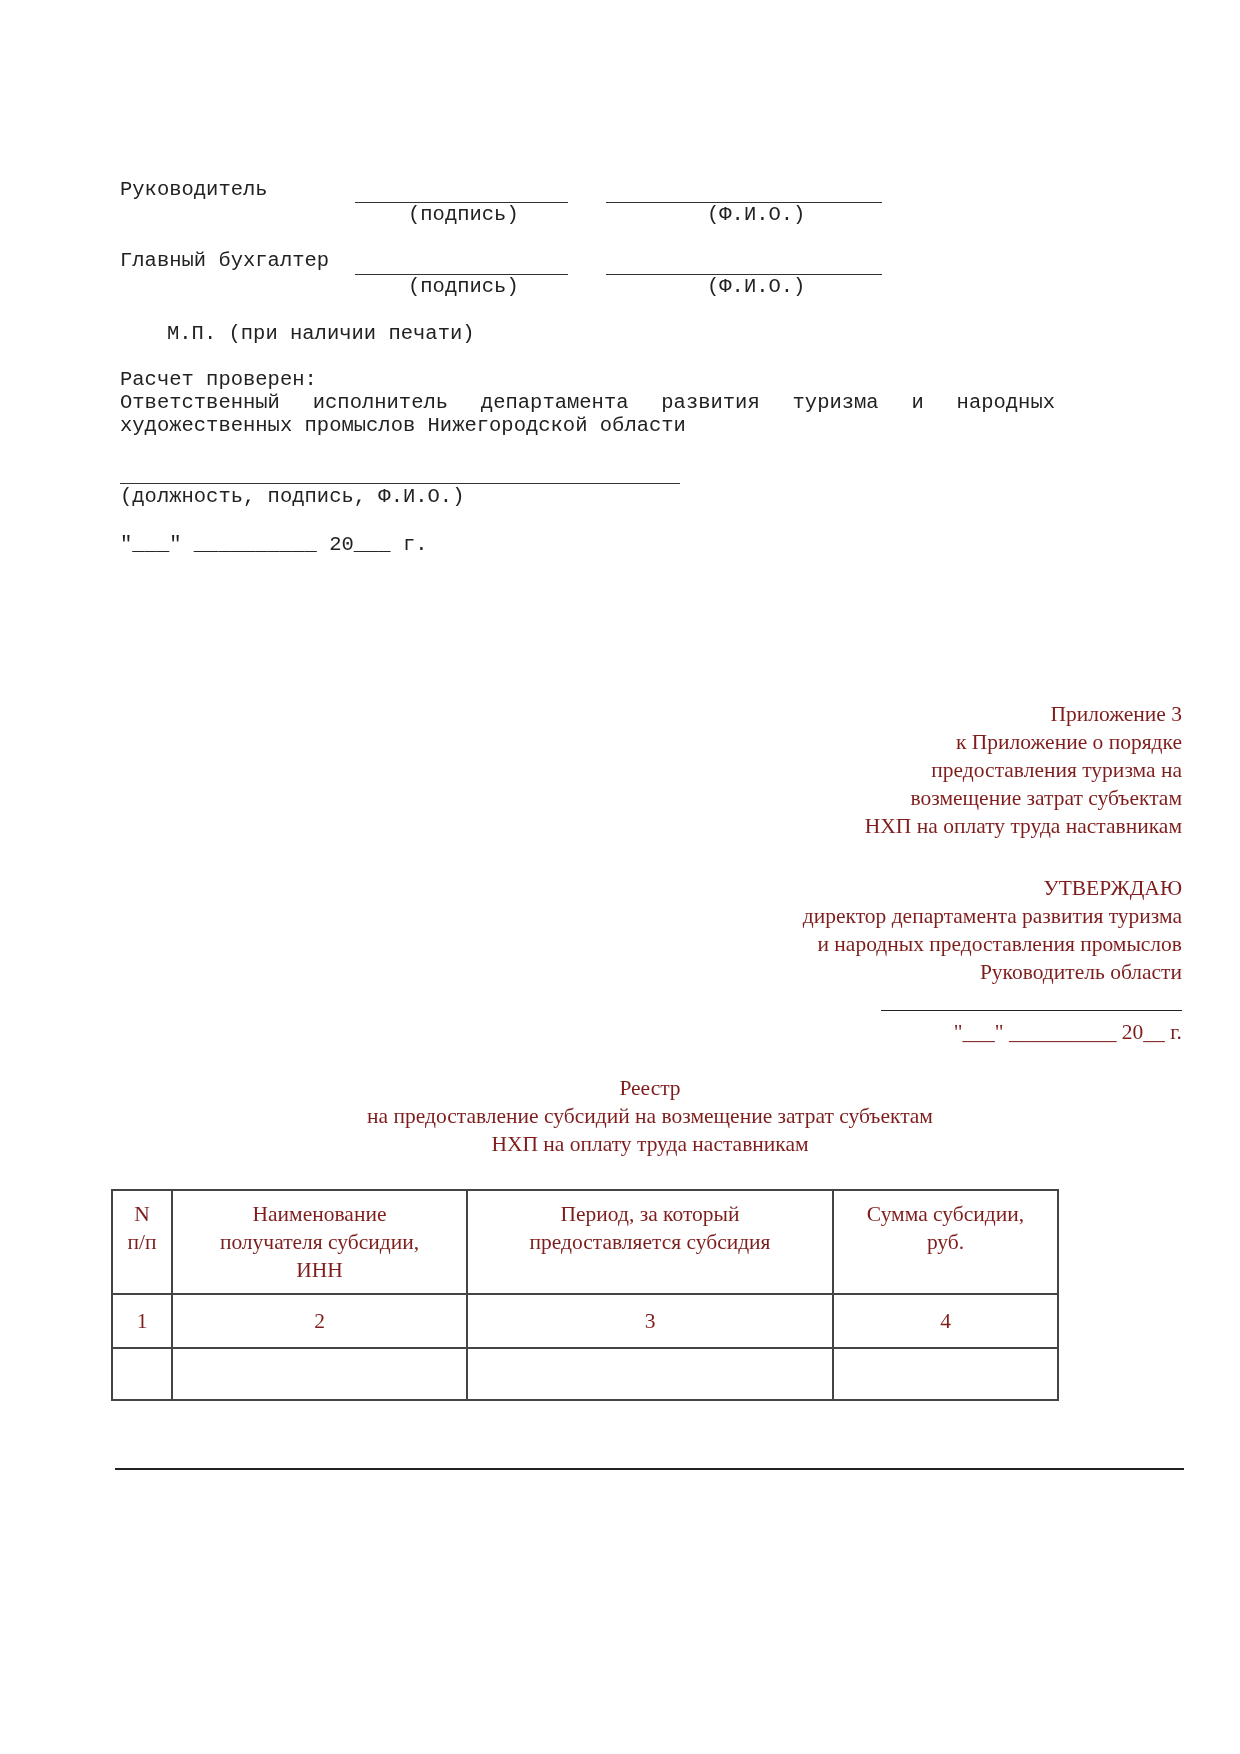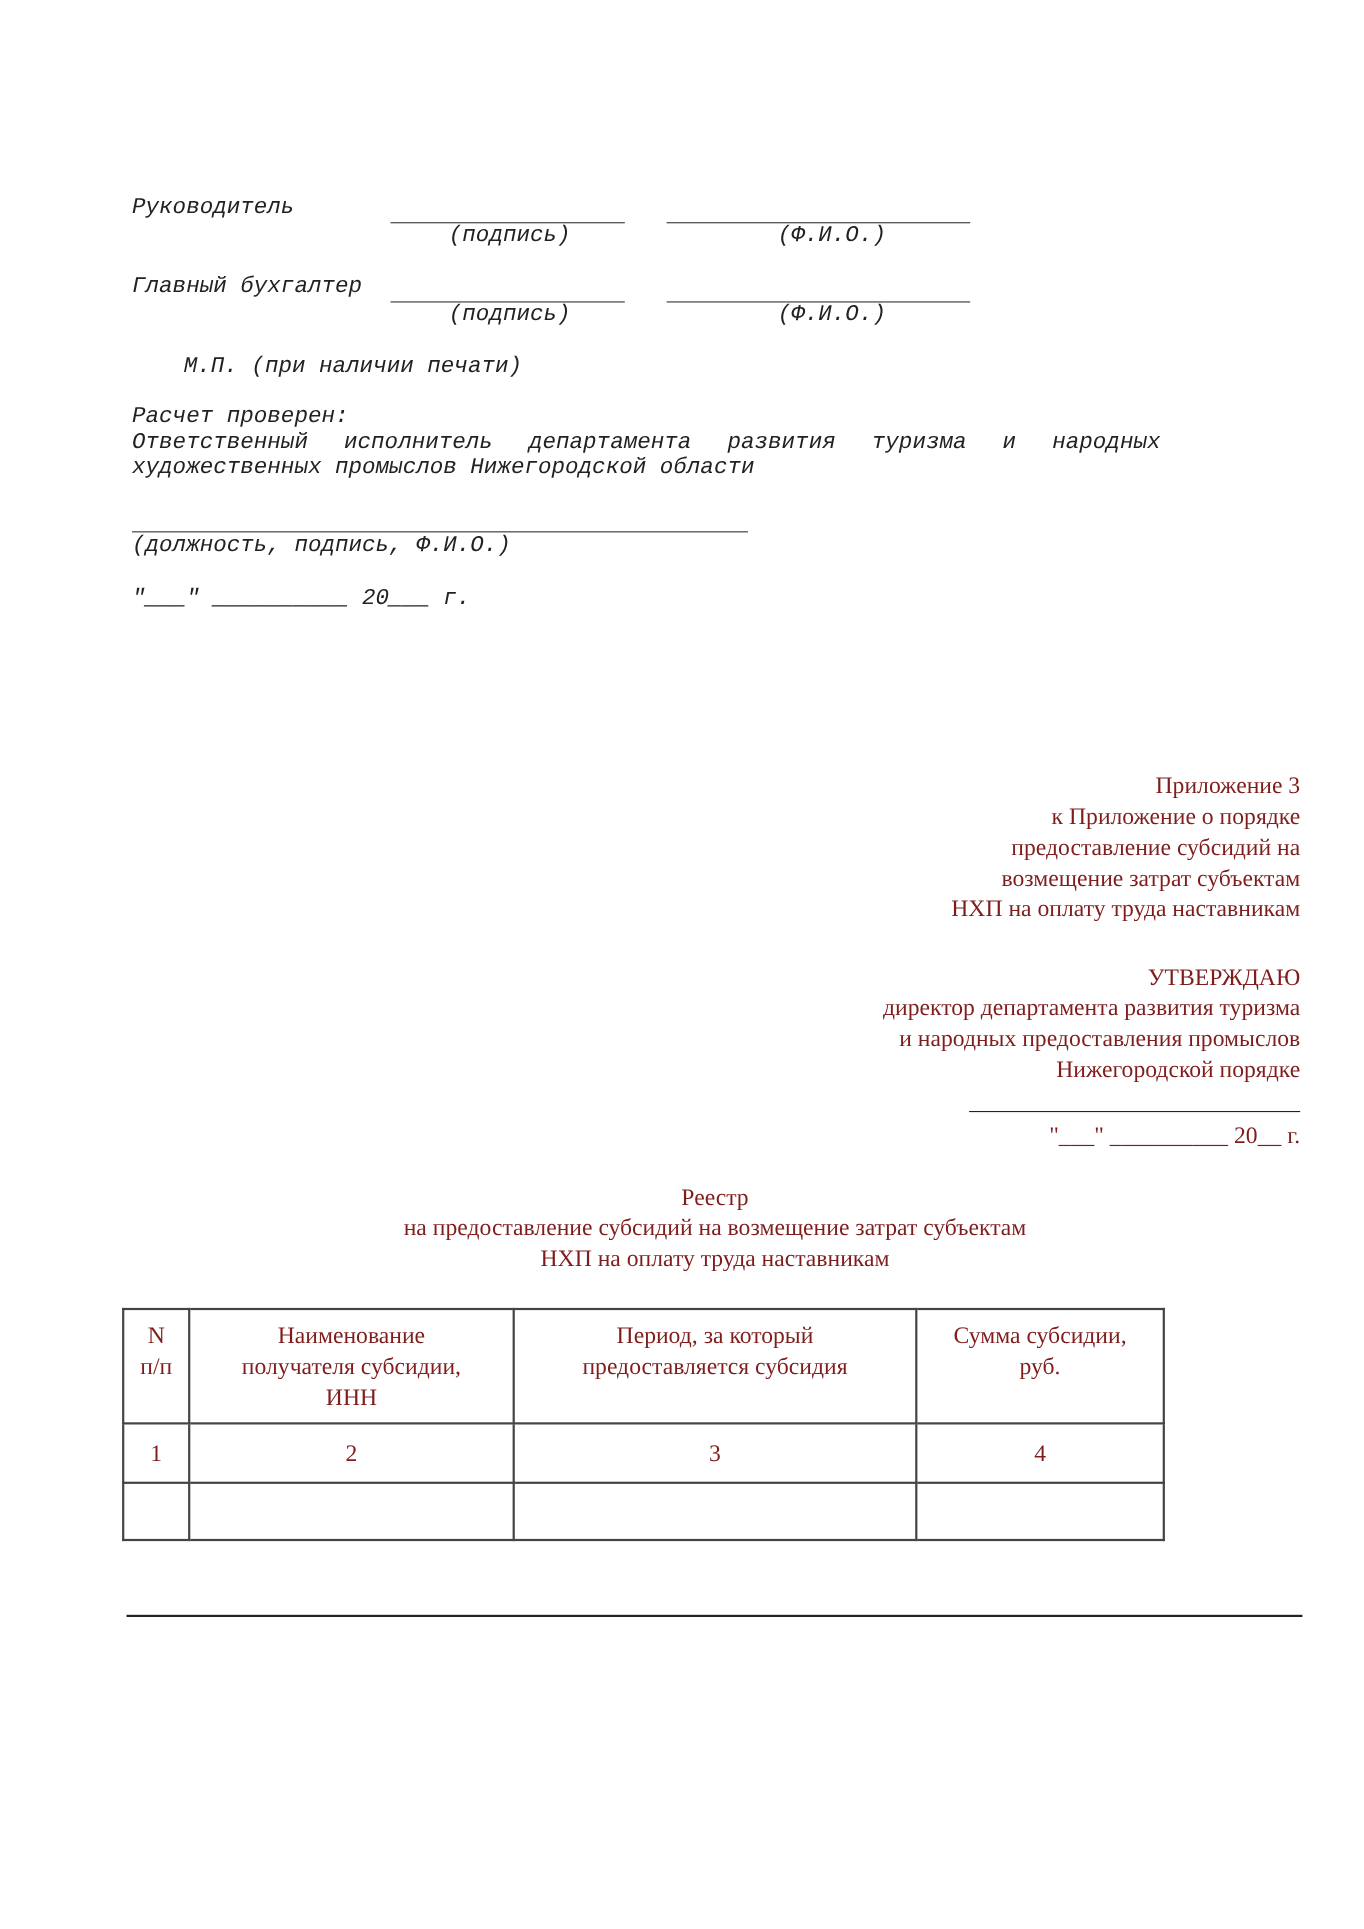--- a/index.html
+++ b/index.html
@@ -1,19 +1,19 @@
 <!DOCTYPE html>
 <html><head>
 <meta charset="utf-8">
 <style>
   html, body { margin:0; padding:0; background:#ffffff; }
   body { width:1240px; height:1754px; position:relative; overflow:hidden; color:#111; }
   .mono { font-family: "Liberation Mono", "DejaVu Sans Mono", monospace; font-size:20.5px; line-height:24px; color:#222; white-space:pre; }
   .serif { font-family: "Liberation Serif", "DejaVu Serif", serif; font-size:21.5px; line-height:28px; color:#7f1d1d; }
-  .abs { position:absolute;font-style:italic; }
+  .abs { position:absolute; }
   .hline { position:absolute; height:0; border-top:1px solid #333; }
   .right-block { position:absolute; right:58px; text-align:right; }
   .right-block div { white-space:nowrap; }
   .center-block { position:absolute; left:0; width:1300px; text-align:center; }
   table.reg { position:absolute; left:111px; top:1189px; border-collapse:collapse; }
   table.reg td { border:2px solid #444; padding:0; text-align:center; vertical-align:top; }
   table.reg .hdr td { height:104px; padding-top:9px; box-sizing:border-box; }
   table.reg .num td { height:52px; vertical-align:middle; }
   table.reg .empty td { height:50px; }
   .bottom-rule { position:absolute; left:115px; top:1468px; width:1069px; border-top:2px solid #222; }
@@ -39,30 +39,30 @@
 <div class="abs mono" style="left:120px; top:368px;">Расчет проверен:</div>
 <div class="abs mono justify" style="left:120px; top:391px; width:935px;">Ответственный исполнитель департамента развития туризма и народных</div>
 <div class="abs mono" style="left:120px; top:414px;">художественных промыслов Нижегородской области</div>
 <div class="hline" style="left:120px; top:483px; width:560px;"></div>
 <div class="abs mono" style="left:120px; top:485px;">(должность, подпись, Ф.И.О.)</div>
 <div class="abs mono" style="left:120px; top:533px;">"___" __________ 20___ г.</div>
 
 <div class="right-block serif" style="top:700px;">
   <div>Приложение 3</div>
   <div>к Приложение о порядке</div>
-  <div>предоставление субсидий на</div>
+  <div>предоставления туризма на</div>
   <div>возмещение затрат субъектам</div>
   <div>НХП на оплату труда наставникам</div>
 </div>
 
 <div class="right-block serif" style="top:874px;">
   <div>УТВЕРЖДАЮ</div>
   <div>директор департамента развития туризма</div>
   <div>и народных предоставления промыслов</div>
-  <div>Нижегородской порядке</div>
+  <div>Руководитель области</div>
 </div>
 <div class="hline" style="left:881px; top:1010px; width:301px; border-top-color:#222;"></div>
 <div class="right-block serif" style="top:1018px;">"___" __________ 20__ г.</div>
 
 <div class="center-block serif" style="top:1074px;">
   <div>Реестр</div>
   <div>на предоставление субсидий на возмещение затрат субъектам</div>
   <div>НХП на оплату труда наставникам</div>
 </div>
 

